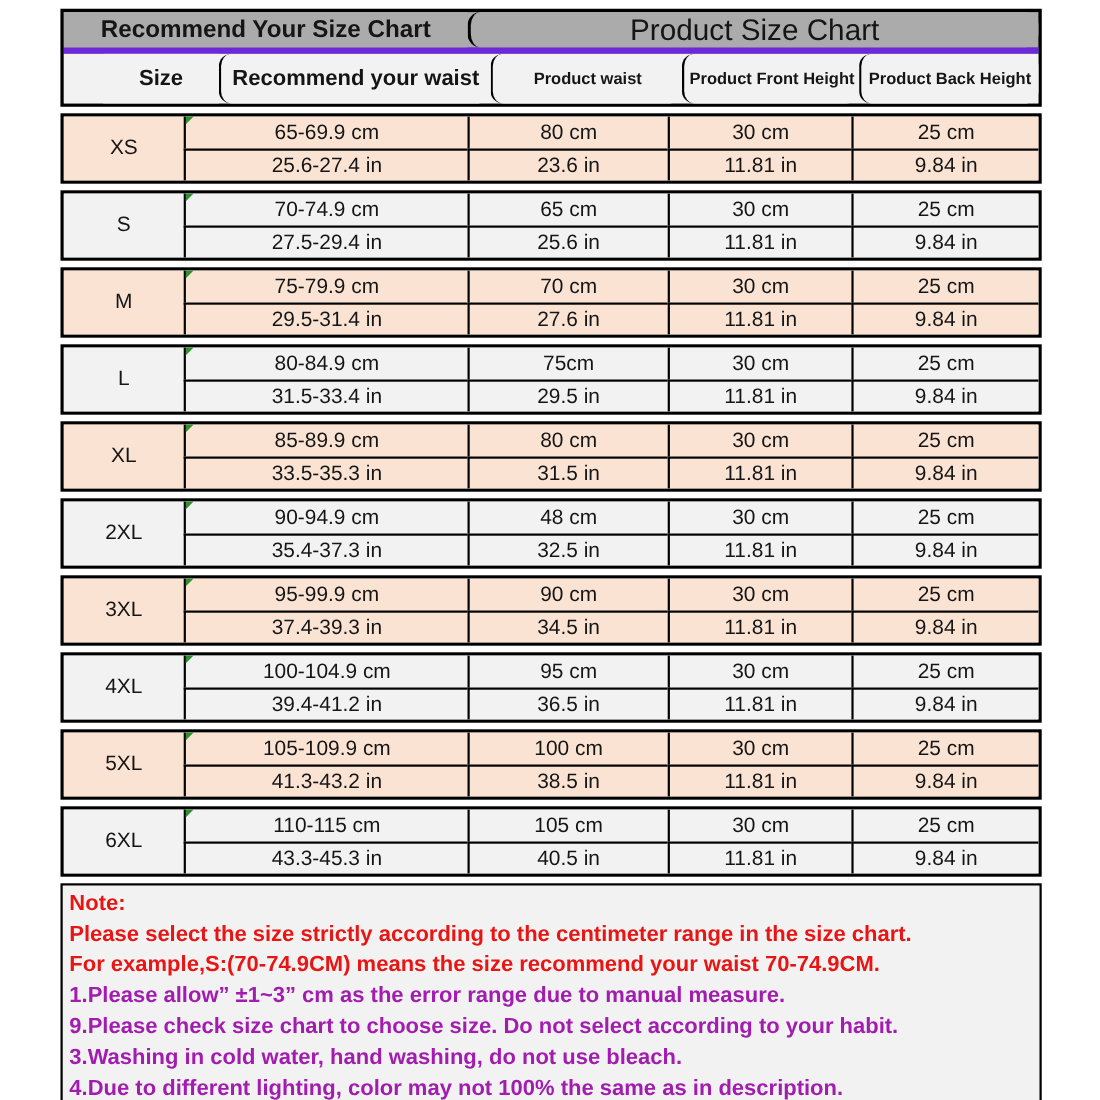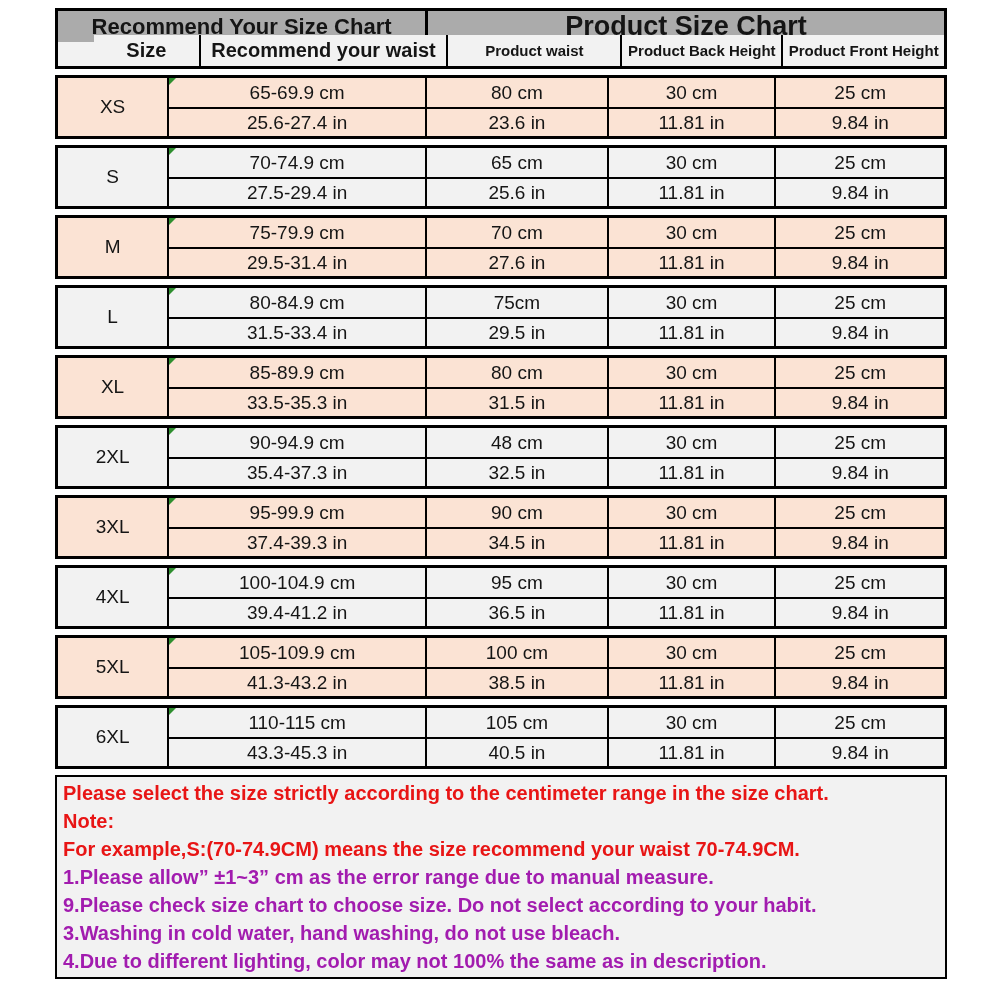--- a/index.html
+++ b/index.html
@@ -3,27 +3,27 @@
 <meta charset="utf-8">
 <style>
   * { box-sizing: border-box; margin: 0; padding: 0; }
   html, body { width: 1000px; height: 1000px; background: #ffffff; }
   body { font-family: "Liberation Sans", sans-serif; color: #151515; }
 
   .sheet { width: 892px; margin: 8px 0 0 55px; }
 
   
   .hdr-box { border: 3px solid #000; margin-bottom: 6px; background: #ababab; }
-  .hdr-row1 { display: grid; grid-template-columns: 41.44% 1fr; height: 24px; border-bottom: 6px solid #6d28d9; }
+  .hdr-row1 { display: grid; grid-template-columns: 41.44% 1fr; height: 38px; border-bottom: 6px solid #6d28d9; }
   .hdr-row1 .cell { display: flex; align-items: center; justify-content: center; background: #ababab; }
   .hdr-title-left  { font-size: 22px; font-weight: bold; }
-  .hdr-title-right { font-size: 27px; font-weight: bold; border-left: 3px solid #000; }
-  .hdr-row2 { display: grid; grid-template-columns: 12.32% 29.12% 20.49% 18.93% 1fr; height: 31px; background: #f2f2f2; padding-left: 36px; }
+  .hdr-title-right { font-size: 27px; font-weight: normal; border-left: 3px solid #000; border-radius: 12px; }
+  .hdr-row2 { display: grid; grid-template-columns: 12.32% 29.12% 20.49% 18.93% 1fr; height: 45px; background: #f2f2f2; padding-left: 36px; }
   .hdr-row2 .cell { display: flex; align-items: center; justify-content: center; font-weight: bold; background: #f2f2f2; }
-  .hdr-row2 .cell + .cell { border-left: 2px solid #000; }
+  .hdr-row2 .cell + .cell { border-left: 2px solid #000; border-radius: 11px; }
   .col-h-big   { font-size: 20px; }
   .col-h-small { font-size: 15px; }
 
   
   .group { display: grid; grid-template-columns: 12.32% 29.12% 20.49% 18.93% 1fr;
            grid-auto-rows: 29px; border: 3px solid #000; margin-bottom: 6px; }
   .group.peach .cell { background: #fbe3d4; }
   .group.light .cell { background: #f2f2f2; }
   .group .cell { display: flex; align-items: center; justify-content: center;
                  font-size: 19px; position: relative; }
@@ -46,22 +46,22 @@
 
   <div class="hdr-box">
     <div class="hdr-row1">
       <div class="cell hdr-title-left">Recommend Your Size Chart</div>
       <div class="cell hdr-title-right">Product Size Chart</div>
     </div>
     <div class="hdr-row2">
       <div class="cell col-h-big">Size</div>
       <div class="cell col-h-big">Recommend your waist</div>
       <div class="cell col-h-small">Product waist</div>
+      <div class="cell col-h-small">Product Front Height</div>
       <div class="cell col-h-small">Product Back Height</div>
-      <div class="cell col-h-small">Product Front Height</div>
     </div>
   </div>
 
   <div class="group peach">
     <div class="cell size-label">XS</div>
     <div class="cell v flag">65-69.9 cm</div>
     <div class="cell v">80 cm</div>
     <div class="cell v">30 cm</div>
     <div class="cell v">25 cm</div>
     <div class="cell v t">25.6-27.4 in</div>
@@ -172,22 +172,22 @@
     <div class="cell v">105 cm</div>
     <div class="cell v">30 cm</div>
     <div class="cell v">25 cm</div>
     <div class="cell v t">43.3-45.3 in</div>
     <div class="cell v t">40.5 in</div>
     <div class="cell v t">11.81 in</div>
     <div class="cell v t">9.84 in</div>
   </div>
 
   <div class="note-box">
+    <div class="note-line note-red">Note:</div>
     <div class="note-line note-red">Please select the size strictly according to the centimeter range in the size chart.</div>
-    <div class="note-line note-red">Note:</div>
     <div class="note-line note-red">For example,S:(70-74.9CM) means the size recommend your waist 70-74.9CM.</div>
     <div class="note-line note-black">1.Please allow”  ±1~3”  cm as the error range due to manual measure.</div>
     <div class="note-line note-black">9.Please check size chart to choose size. Do not select according to your habit.</div>
     <div class="note-line note-black">3.Washing in cold water, hand washing, do not use bleach.</div>
     <div class="note-line note-black">4.Due to different lighting, color may not 100% the same as in description.</div>
   </div>
 
 </div>
 
 </body></html>

